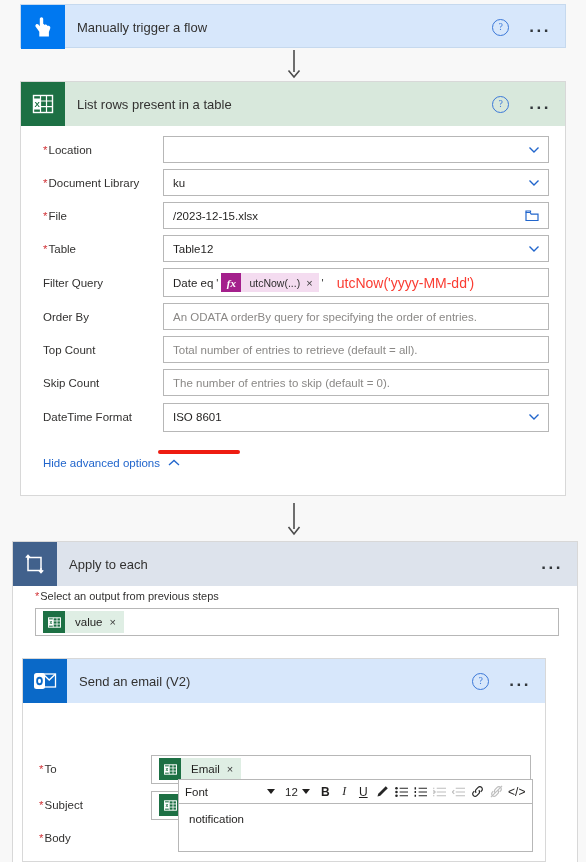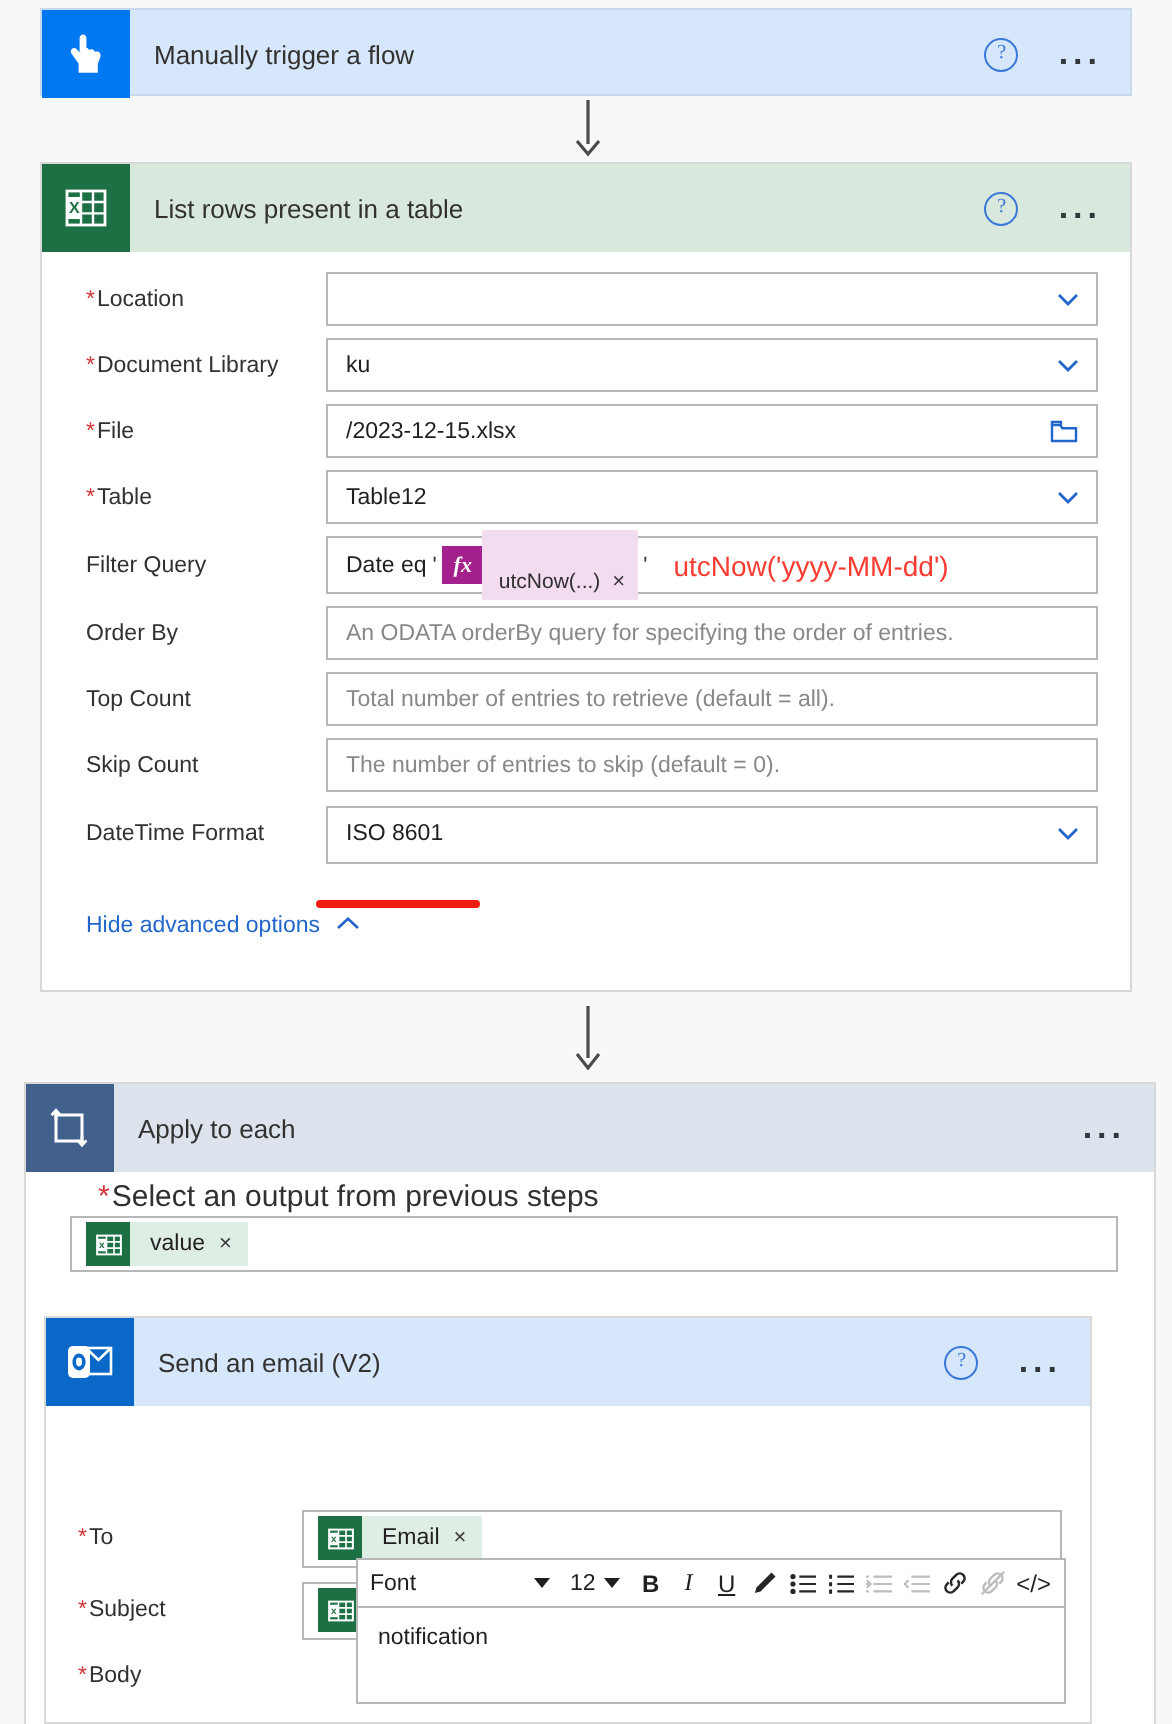--- a/index.html
+++ b/index.html
@@ -120,21 +120,21 @@
     background: #a4208c; color: #fff;
     width: 20px; height: 19px;
     font-style: italic; font-weight: bold;
     font-size: 11px;
     display: flex; align-items: center; justify-content: center;
     font-family: "Liberation Serif", serif;
   }
   .tok-body {
     background: #f4dcf0; color: #2e2e2e;
     height: 19px; display: flex; align-items: center;
-    padding: 16px 6px 0 8px; font-size: 10.5px; gap: 6px; justify-content: space-between;
+    padding: 0 6px 0 8px; font-size: 10.5px; gap: 6px; justify-content: space-between;
   }
   .tok-x { color: #3b3b3b; font-size: 11px; }
   .quote { color: #333; font-size: 11px; padding: 0 3px; }
   .annot-red {
     color: #fa3c32;
     font-size: 14px;
     margin-left: 10px;
     white-space: nowrap;
   }
 
@@ -169,21 +169,21 @@
   
   .arrow { position: absolute; }
 
   
   #foreach-card { left: 12px; top: 541px; width: 566px; height: 321px;
                   border-bottom: none; }
   #foreach-card .card-header { background: #dde3ec; }
   #foreach-card .card-icon { background: #41618c; }
   .foreach-sublabel {
     position: absolute; left: 22px; top: 48px;
-    font-size: 15px; color: #323130; margin-left: 14px;
+    font-size: 11px; color: #323130;
   }
   .foreach-input {
     position: absolute; left: 22px; top: 66px;
     width: 524px; height: 28px;
     border: 1px solid #b7b7b7; background: #fff;
     display: flex; align-items: center; padding-left: 7px;
     box-sizing: border-box;
   }
 
   

